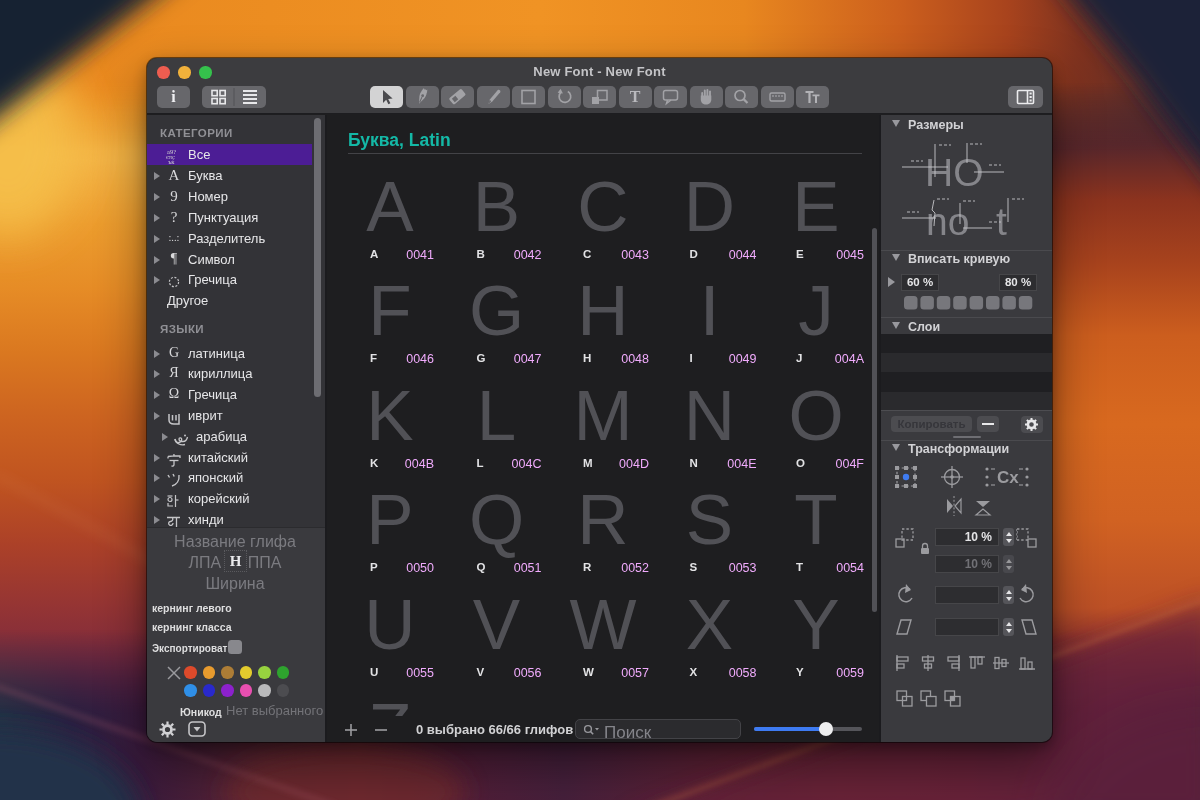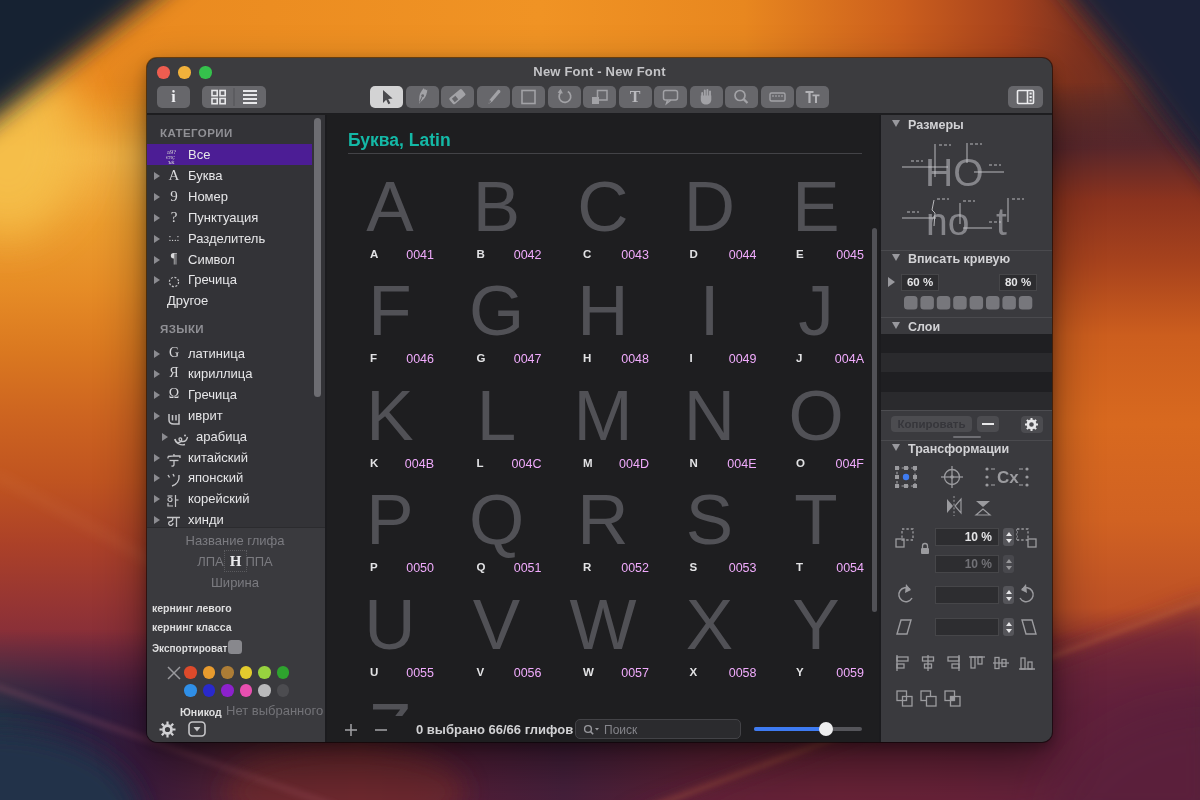--- a/index.html
+++ b/index.html
@@ -26,21 +26,21 @@
   
   .shead { position:absolute; left:13px; font-size:11.5px; font-weight:bold; color:#909095; letter-spacing:.4px; }
   .srow { position:absolute; left:0; width:165px; height:21px; font-size:13px; color:#e6e6e8; }
   .srow .lbl { position:absolute; left:41px; top:3px; }
   .arr { position:absolute; left:7px; top:7px; width:0; height:0;
          border-left:6px solid #8b8b90; border-top:4px solid transparent; border-bottom:4px solid transparent; }
   .sico { position:absolute; left:18px; top:1px; width:18px; height:18px; text-align:center;
           font-family:"Liberation Serif", serif; font-size:14px; color:#d9d9db; line-height:18px; }
   #inspector { position:absolute; left:0; top:412px; width:178px; height:215px; background:#3a3a3e;
                border-top:1px solid #2b2b2e; }
-  .ins-c { position:absolute; width:176px; text-align:center; color:#7b7b80; font-size:13px; white-space:nowrap; }
+  .ins-c { position:absolute; width:176px; text-align:center; color:#7b7b80; font-size:16px; white-space:nowrap; }
   .ins-l { position:absolute; left:5px; color:#dededf; font-size:10.5px; font-weight:bold; white-space:nowrap; }
   .dot { position:absolute; width:12.5px; height:12.5px; border-radius:50%; }
   
   #gtitle { position:absolute; left:21px; top:15px; font-size:17.5px; font-weight:bold; color:#14b8a6; }
   #grule { position:absolute; left:21px; top:38px; width:514px; height:1px; background:#434347; }
   .gname { position:absolute; font-size:11.5px; font-weight:bold; color:#e3e3e5; }
   .gcode { position:absolute; font-size:12.5px; color:#f0abfc; text-align:right; width:60px; }
   
   .ph { position:absolute; left:24px; font-size:12.5px; font-weight:bold; color:#d2d2d5; }
   .ptri { position:absolute; left:11px; width:0; height:0;
@@ -568,21 +568,21 @@
             </g>
           </svg>
       <div style="position:absolute; left:89px; top:6px; font-size:13px; font-weight:bold; color:#d2d2d4;">0 выбрано 66/66 глифов</div>
       <div style="position:absolute; left:248px; top:3px; width:166px; height:20px; border-radius:5px;
            background:#2b2b2e; border:1px solid #434347;">
         <svg style="position:absolute; left:7px; top:3.5px;" width="18" height="12" viewBox="0 0 18 12">
           <circle cx="5" cy="5" r="3.4" fill="none" stroke="#98989d" stroke-width="1.4"></circle>
           <line x1="7.6" y1="7.6" x2="10.2" y2="10.2" stroke="#98989d" stroke-width="1.5"></line>
           <path d="M12,4 L16,4 L14,6.5 Z" fill="#98989d"></path>
             </svg>
-        <div style="position:absolute; left:28px; top:2.5px; font-size:12px; color:#84848a;">Поиск</div>
+        <div style="position:absolute; left:28px; top:2.5px; font-size:17px; color:#84848a;">Поиск</div>
       </div>
       <div style="position:absolute; left:427px; top:11px; width:108px; height:4px; border-radius:2px; background:#55555a;"></div>
       <div style="position:absolute; left:427px; top:11px; width:72px; height:4px; border-radius:2px; background:#3e7bf2;"></div>
       <div style="position:absolute; left:492px; top:6px; width:14px; height:14px; border-radius:50%; background:#eeeeef;"></div>
     </div>
   </div>
   <div id="rdiv"></div>
   <div id="panel">
     <div class="ptri" style="top:4.5px;"></div>
         <div class="ph" style="left:27px; top:2.5px;">Размеры</div>

